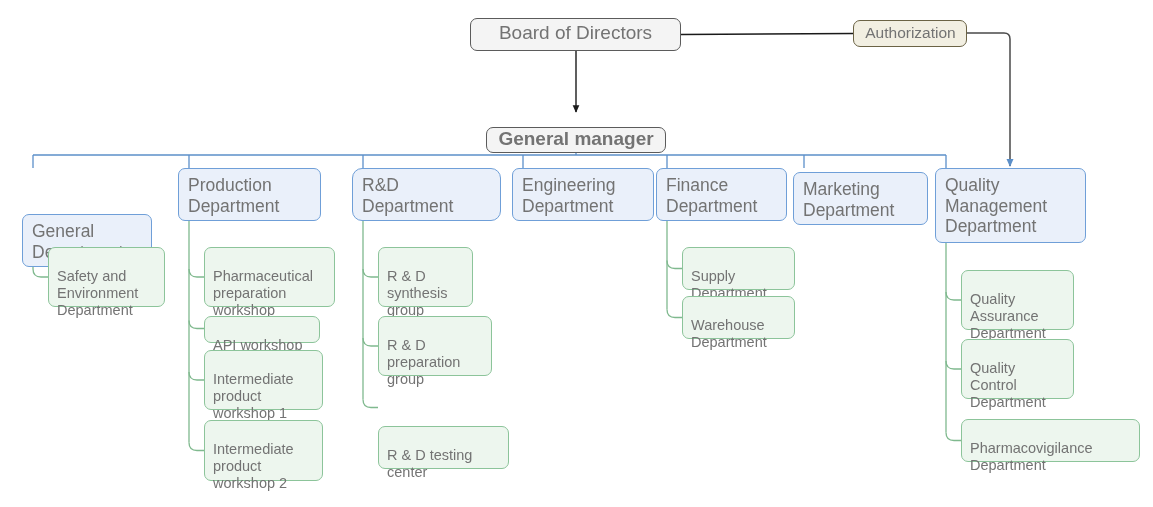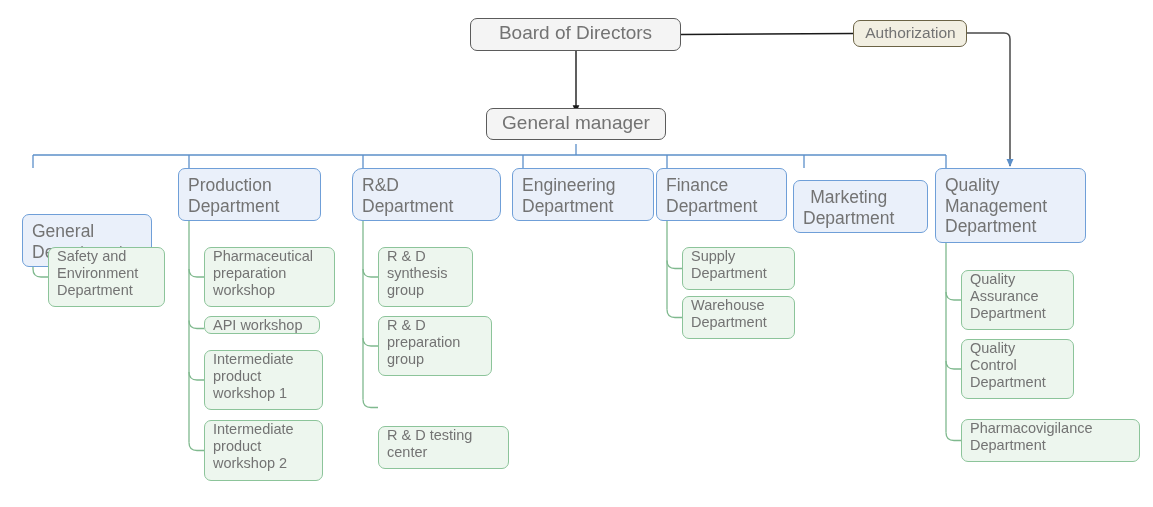--- a/index.html
+++ b/index.html
@@ -56,21 +56,21 @@
     border: 1.2px solid #6f9fd8;
     font-size: 17.5px;
     align-items: flex-start;
     padding-top: 6px;
   }
   .node-sub {
     background: #edf6ee;
     border: 1.2px solid #8cc49a;
     font-size: 14.5px;
     align-items: flex-start;
-    padding-top: 0;
+    padding-top: 20px;
     padding-left: 8px;
   }
 </style>
 </head>
 <body>
 
 <div id="chart-root">
 
   <svg id="edge-layer" viewBox="0 0 1153 507" width="1153" height="507">
       <defs>
@@ -110,21 +110,21 @@
       <path d="M 946 243 L 946 432.5" fill="none" stroke="#7fb98e" stroke-width="1.3"></path>
       <path d="M 946 292 Q 946 300 954 300 L 961 300" fill="none" stroke="#7fb98e" stroke-width="1.3"></path>
       <path d="M 946 361 Q 946 369 954 369 L 961 369" fill="none" stroke="#7fb98e" stroke-width="1.3"></path>
       <path d="M 946 432.5 Q 946 440.5 954 440.5 L 961 440.5" fill="none" stroke="#7fb98e" stroke-width="1.3"></path>
     </svg>
 
   <div class="node node-root" style="left: 470px; top: 18px; width: 211px; height: 33px;">Board of Directors</div>
 
   <div class="node node-auth" style="left: 853px; top: 20px; width: 114px; height: 27px;">Authorization</div>
 
-  <div class="node node-root" style="left: 486px; top: 108px; width: 180px; height: 32px;">General manager</div>
+  <div class="node node-root" style="left: 486px; top: 127px; width: 180px; height: 26px; font-weight: bold;">General manager</div>
 
   <div id="dept-layer">
       <div class="node node-dept" style="left: 22px; top: 168px; width: 130px; height: 53px; margin-top: 46px;">General
 Department</div>
       <div class="node node-sub" style="left: 48px; top: 247px; width: 117px; height: 60px;">Safety and
 Environment
 Department</div>
       <div class="node node-dept" style="left: 178px; top: 168px; width: 143px; height: 53px;">Production
 Department</div>
       <div class="node node-sub" style="left: 204px; top: 247px; width: 131px; height: 60px;">Pharmaceutical
@@ -148,21 +148,21 @@
       <div class="node node-sub" style="left: 378px; top: 378px; width: 131px; height: 43px; margin-top: 48px;">R &amp; D testing
 center</div>
       <div class="node node-dept" style="left: 512px; top: 168px; width: 142px; height: 53px;">Engineering
 Department</div>
       <div class="node node-dept" style="left: 656px; top: 168px; width: 131px; height: 53px;">Finance
 Department</div>
       <div class="node node-sub" style="left: 682px; top: 247px; width: 113px; height: 43px;">Supply
 Department</div>
       <div class="node node-sub" style="left: 682px; top: 296px; width: 113px; height: 43px;">Warehouse
 Department</div>
-      <div class="node node-dept" style="left: 793px; top: 180px; width: 135px; height: 53px; text-align: center;">Marketing
+      <div class="node node-dept" style="left: 793px; top: 172px; width: 135px; height: 53px;">Marketing
 Department</div>
       <div class="node node-dept" style="left: 935px; top: 168px; width: 151px; height: 75px;">Quality
 Management
 Department</div>
       <div class="node node-sub" style="left: 961px; top: 270px; width: 113px; height: 60px;">Quality
 Assurance
 Department</div>
       <div class="node node-sub" style="left: 961px; top: 339px; width: 113px; height: 60px;">Quality
 Control
 Department</div>

